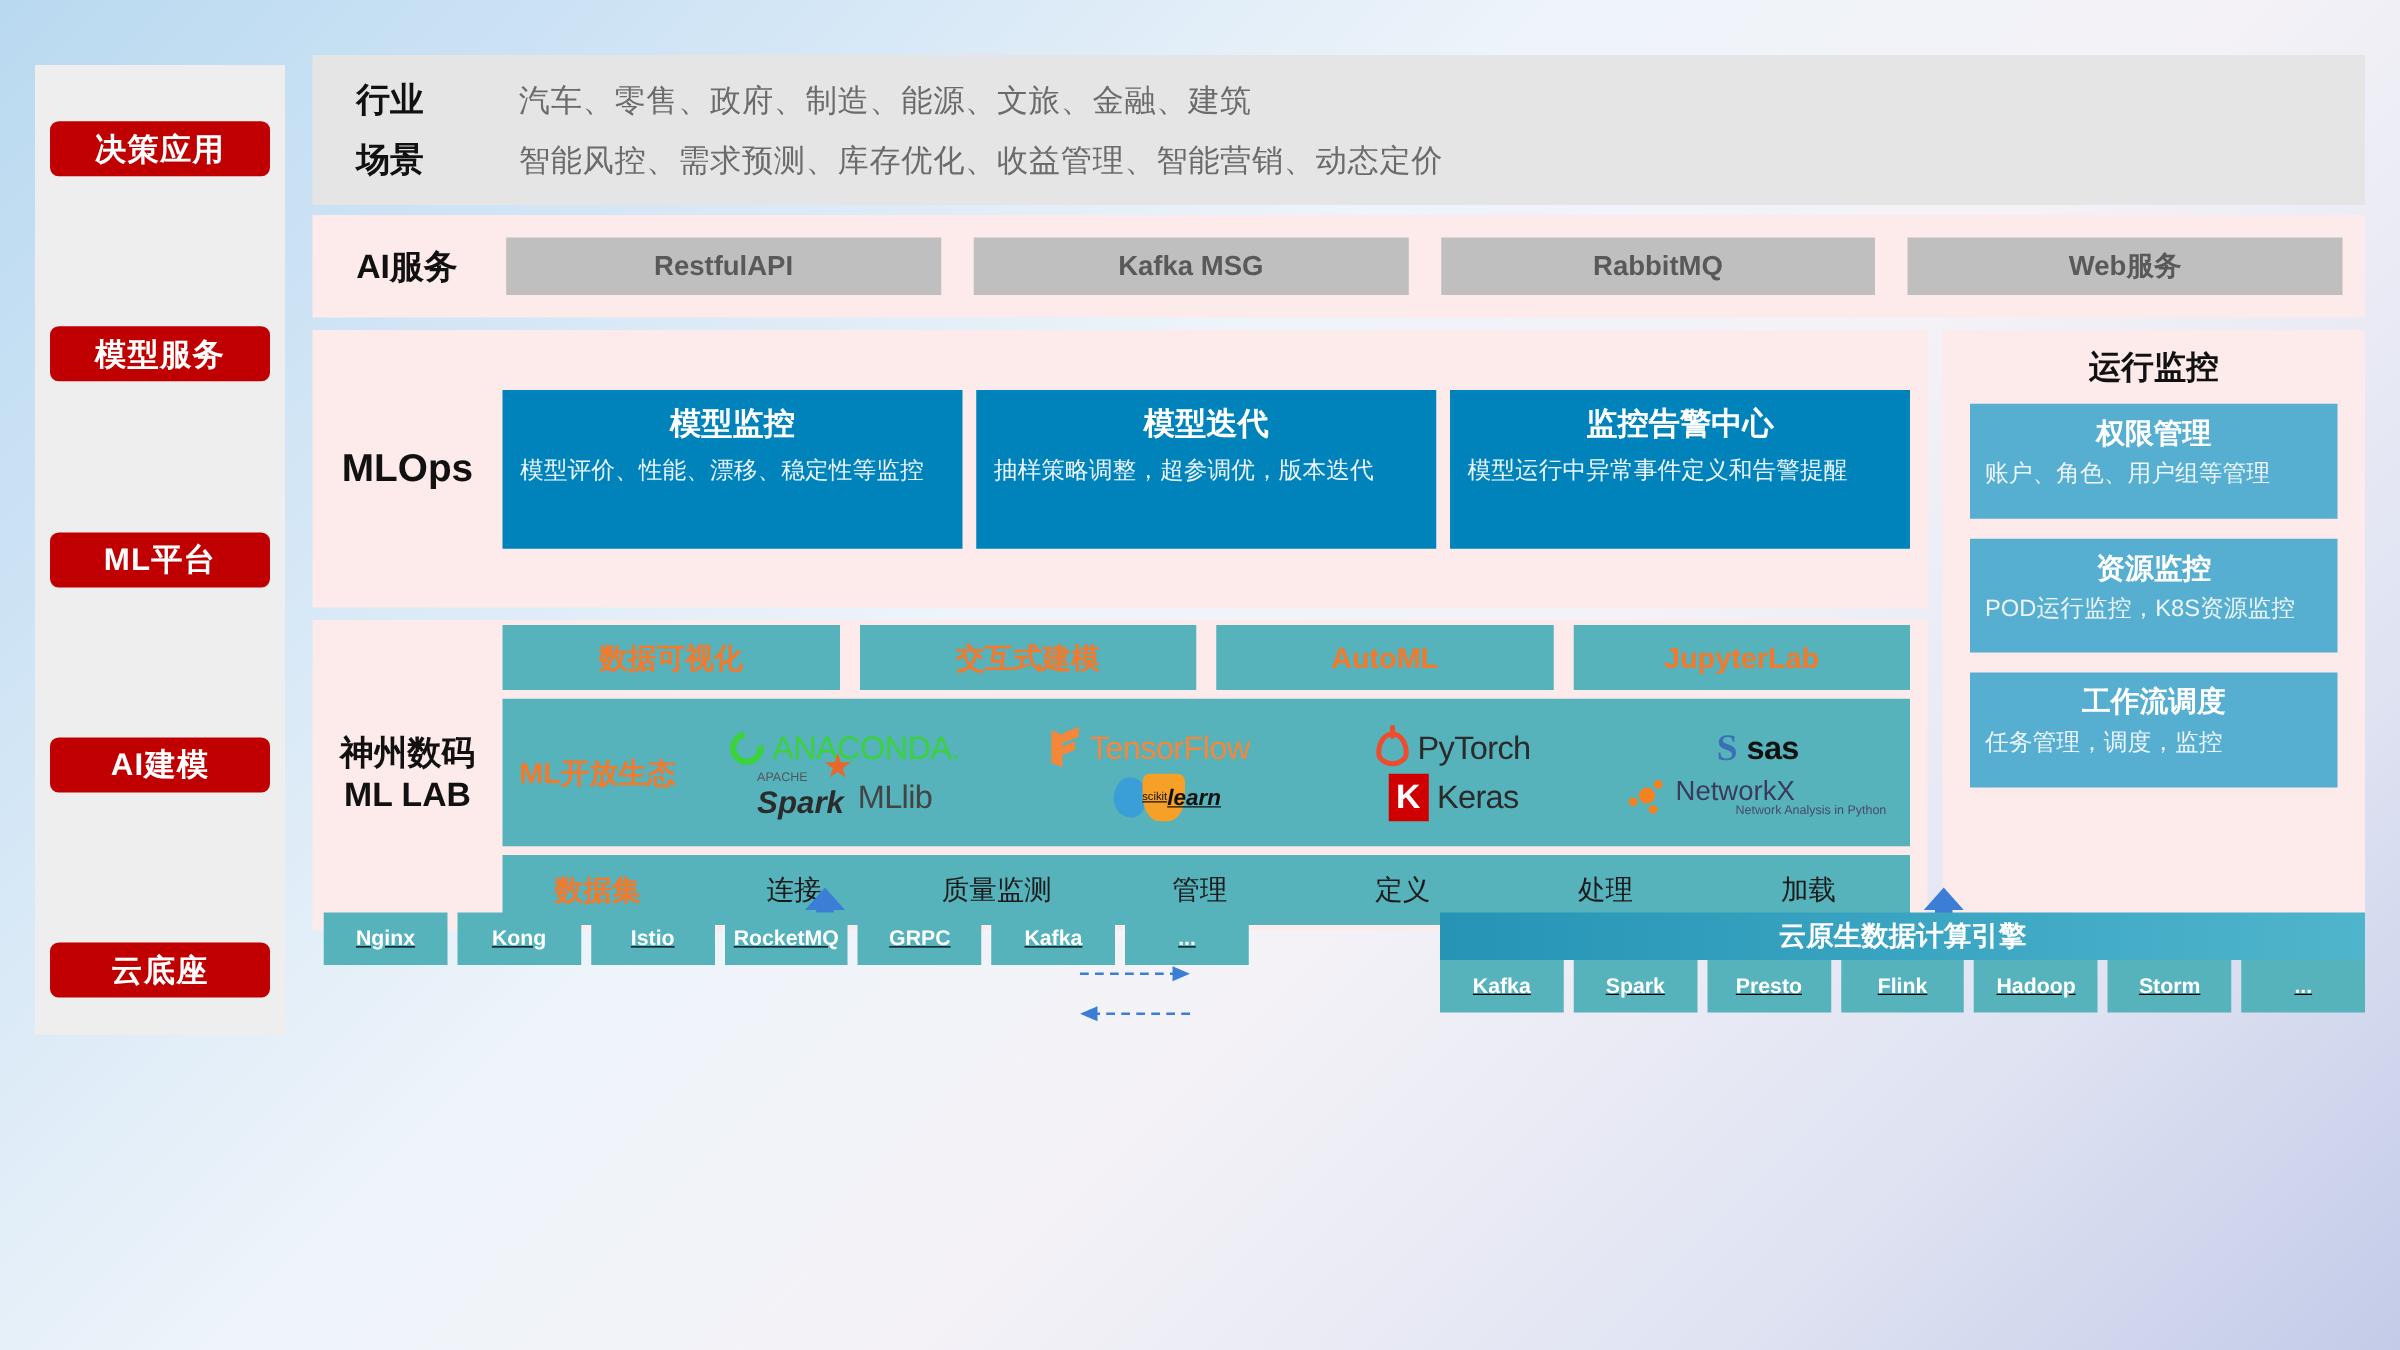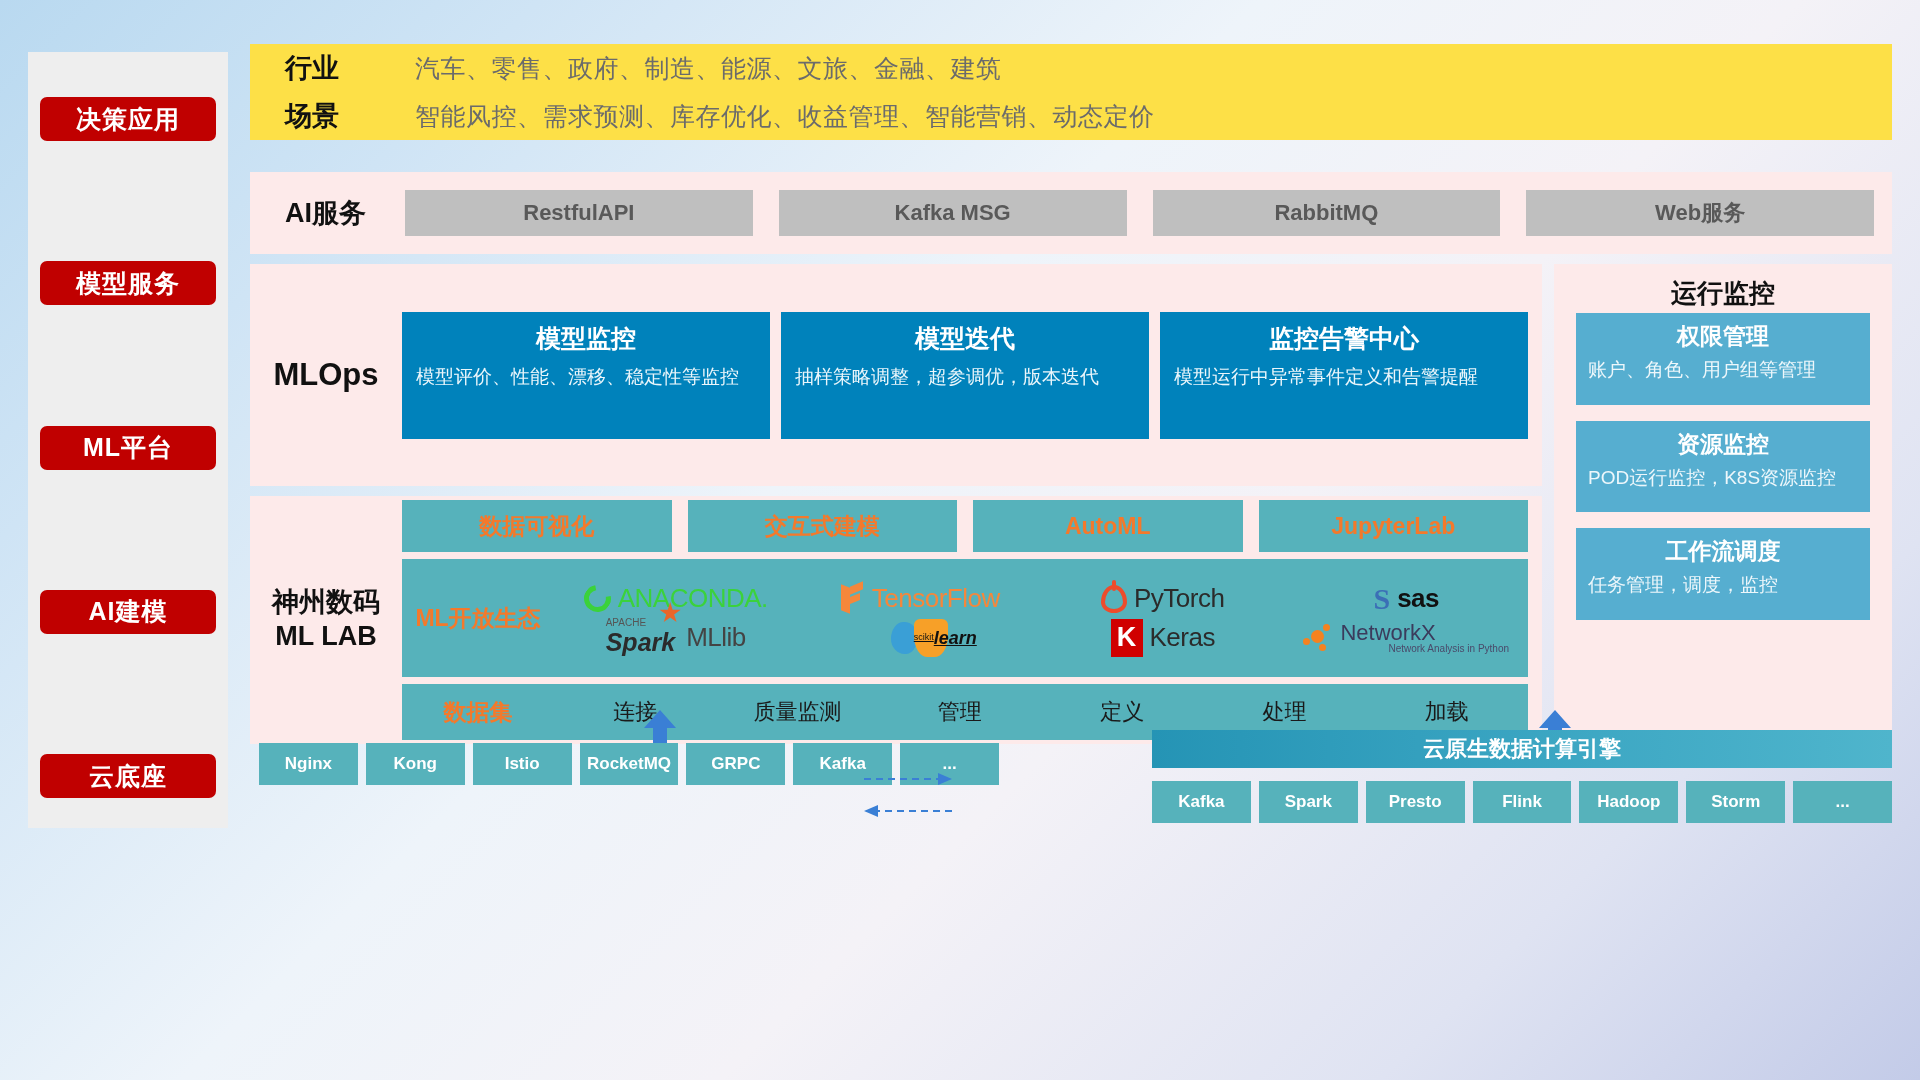--- a/index.html
+++ b/index.html
@@ -25,22 +25,22 @@
     border-radius: 7px;
     display: flex; align-items: center; justify-content: center;
     font-size: 25px; font-weight: bold; letter-spacing: 1px;
   }
 
   
   #main { position: absolute; left: 250px; top: 44px; width: 1642px; height: 792px; }
 
   
   #band-industry {
-    position: absolute; left: 0; top: 0; width: 1642px; height: 96px;
-    background: #fde047;
+    position: absolute; left: 0; top: 0; width: 1642px; height: 120px;
+    background: #e5e5e5;
     display: flex; flex-direction: column; justify-content: center;
     padding-left: 35px; gap: 12px;
   }
   .ind-row { display: flex; align-items: center; }
   .ind-label { width: 130px; font-size: 27px; font-weight: bold; color: #111; }
   .ind-value { font-size: 25px; color: #6b6b6b; letter-spacing: 0.5px; }
 
   
   #band-aisvc {
     position: absolute; left: 0; top: 128px; width: 1642px; height: 82px;
@@ -107,39 +107,39 @@
   #dataset-row { background: #56b2bb; height: 56px; display: flex; align-items: center; }
   #dataset-label { width: 152px; text-align: center; color: #f4792b; font-size: 23px; font-weight: bold; flex-shrink: 0; }
   #dataset-items { flex: 1; display: flex; }
   .dataset-item { flex: 1; text-align: center; font-size: 22px; color: #1a1a1a; }
 
   
   #band-monitor {
     position: absolute; left: 1304px; top: 220px; width: 338px; height: 480px;
     background: #fdeaea; padding: 12px 22px 12px 22px;
   }
-  #monitor-title { text-align: center; font-size: 26px; font-weight: bold; color: #111; margin-bottom: 2px; }
+  #monitor-title { text-align: center; font-size: 26px; font-weight: bold; color: #111; margin-bottom: 12px; }
   .monitor-card {
     background: #56aed0; color: #ffffff;
     padding: 8px 12px 22px 12px; margin-bottom: 16px;
   }
   .monitor-card-title { font-size: 23px; font-weight: bold; text-align: center; margin-bottom: 6px; }
   .monitor-card-desc { font-size: 19px; line-height: 1.3; color: #edf7fb; }
 
   
   #cloud { position: absolute; left: 250px; top: 730px; width: 1642px; height: 120px; }
   .cloud-group { position: absolute; top: 0; }
   #cloud-left { left: 9px; width: 740px; }
   #cloud-right { left: 902px; width: 740px; }
   .cloud-header {
     height: 38px; background: linear-gradient(90deg, #2594b5 0%, #3ea8c4 60%, #4fb5cc 100%);
     color: #fff; display: flex; align-items: center; justify-content: center;
     font-size: 22px; font-weight: bold;
   }
-  .cloud-chips { display: flex; gap: 8px; margin-top: 13px; }
+  .cloud-chips { display: flex; gap: 8px; margin-top: 0; text-decoration: underline; }
   .cloud-chip {
     flex: 1; height: 42px; background: #56b2bb; color: #ffffff;
     display: flex; align-items: center; justify-content: center;
     font-size: 17px; font-weight: bold; text-align: center; line-height: 1.05;
     padding: 0 2px;
   }
 
   .up-arrow { position: absolute; width: 40px; height: 38px; }
   .up-arrow svg { display: block; }
 

